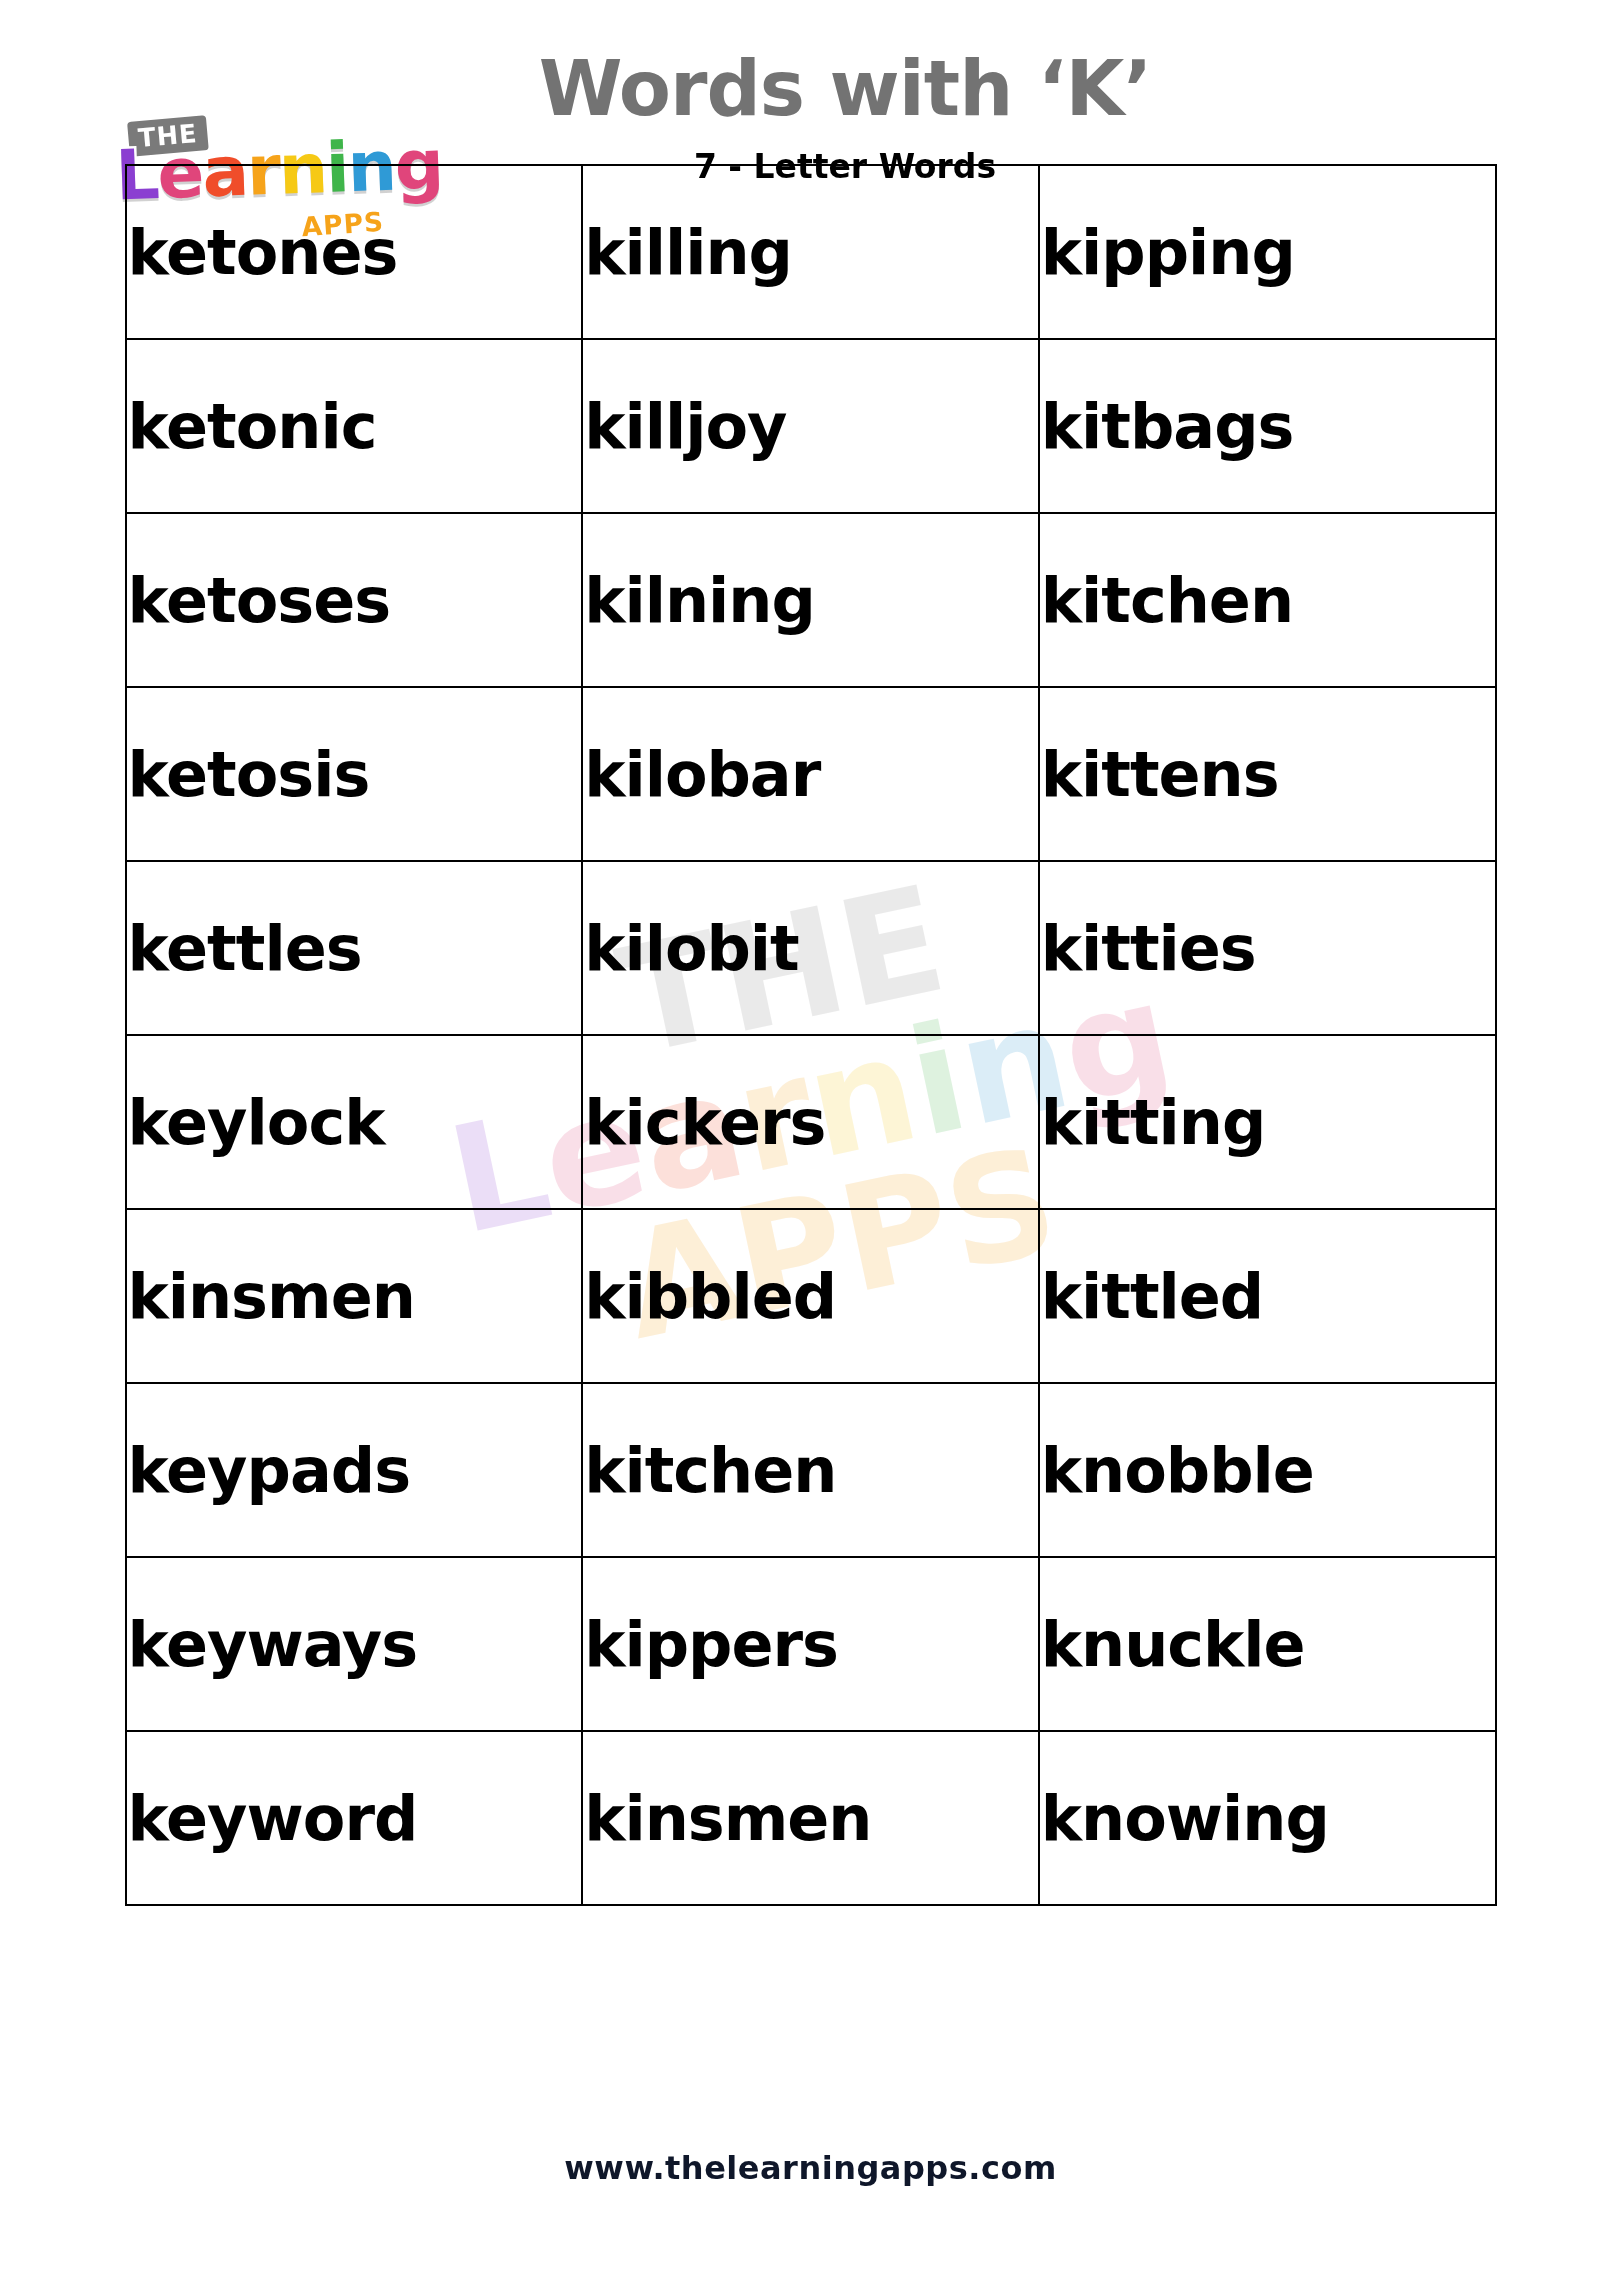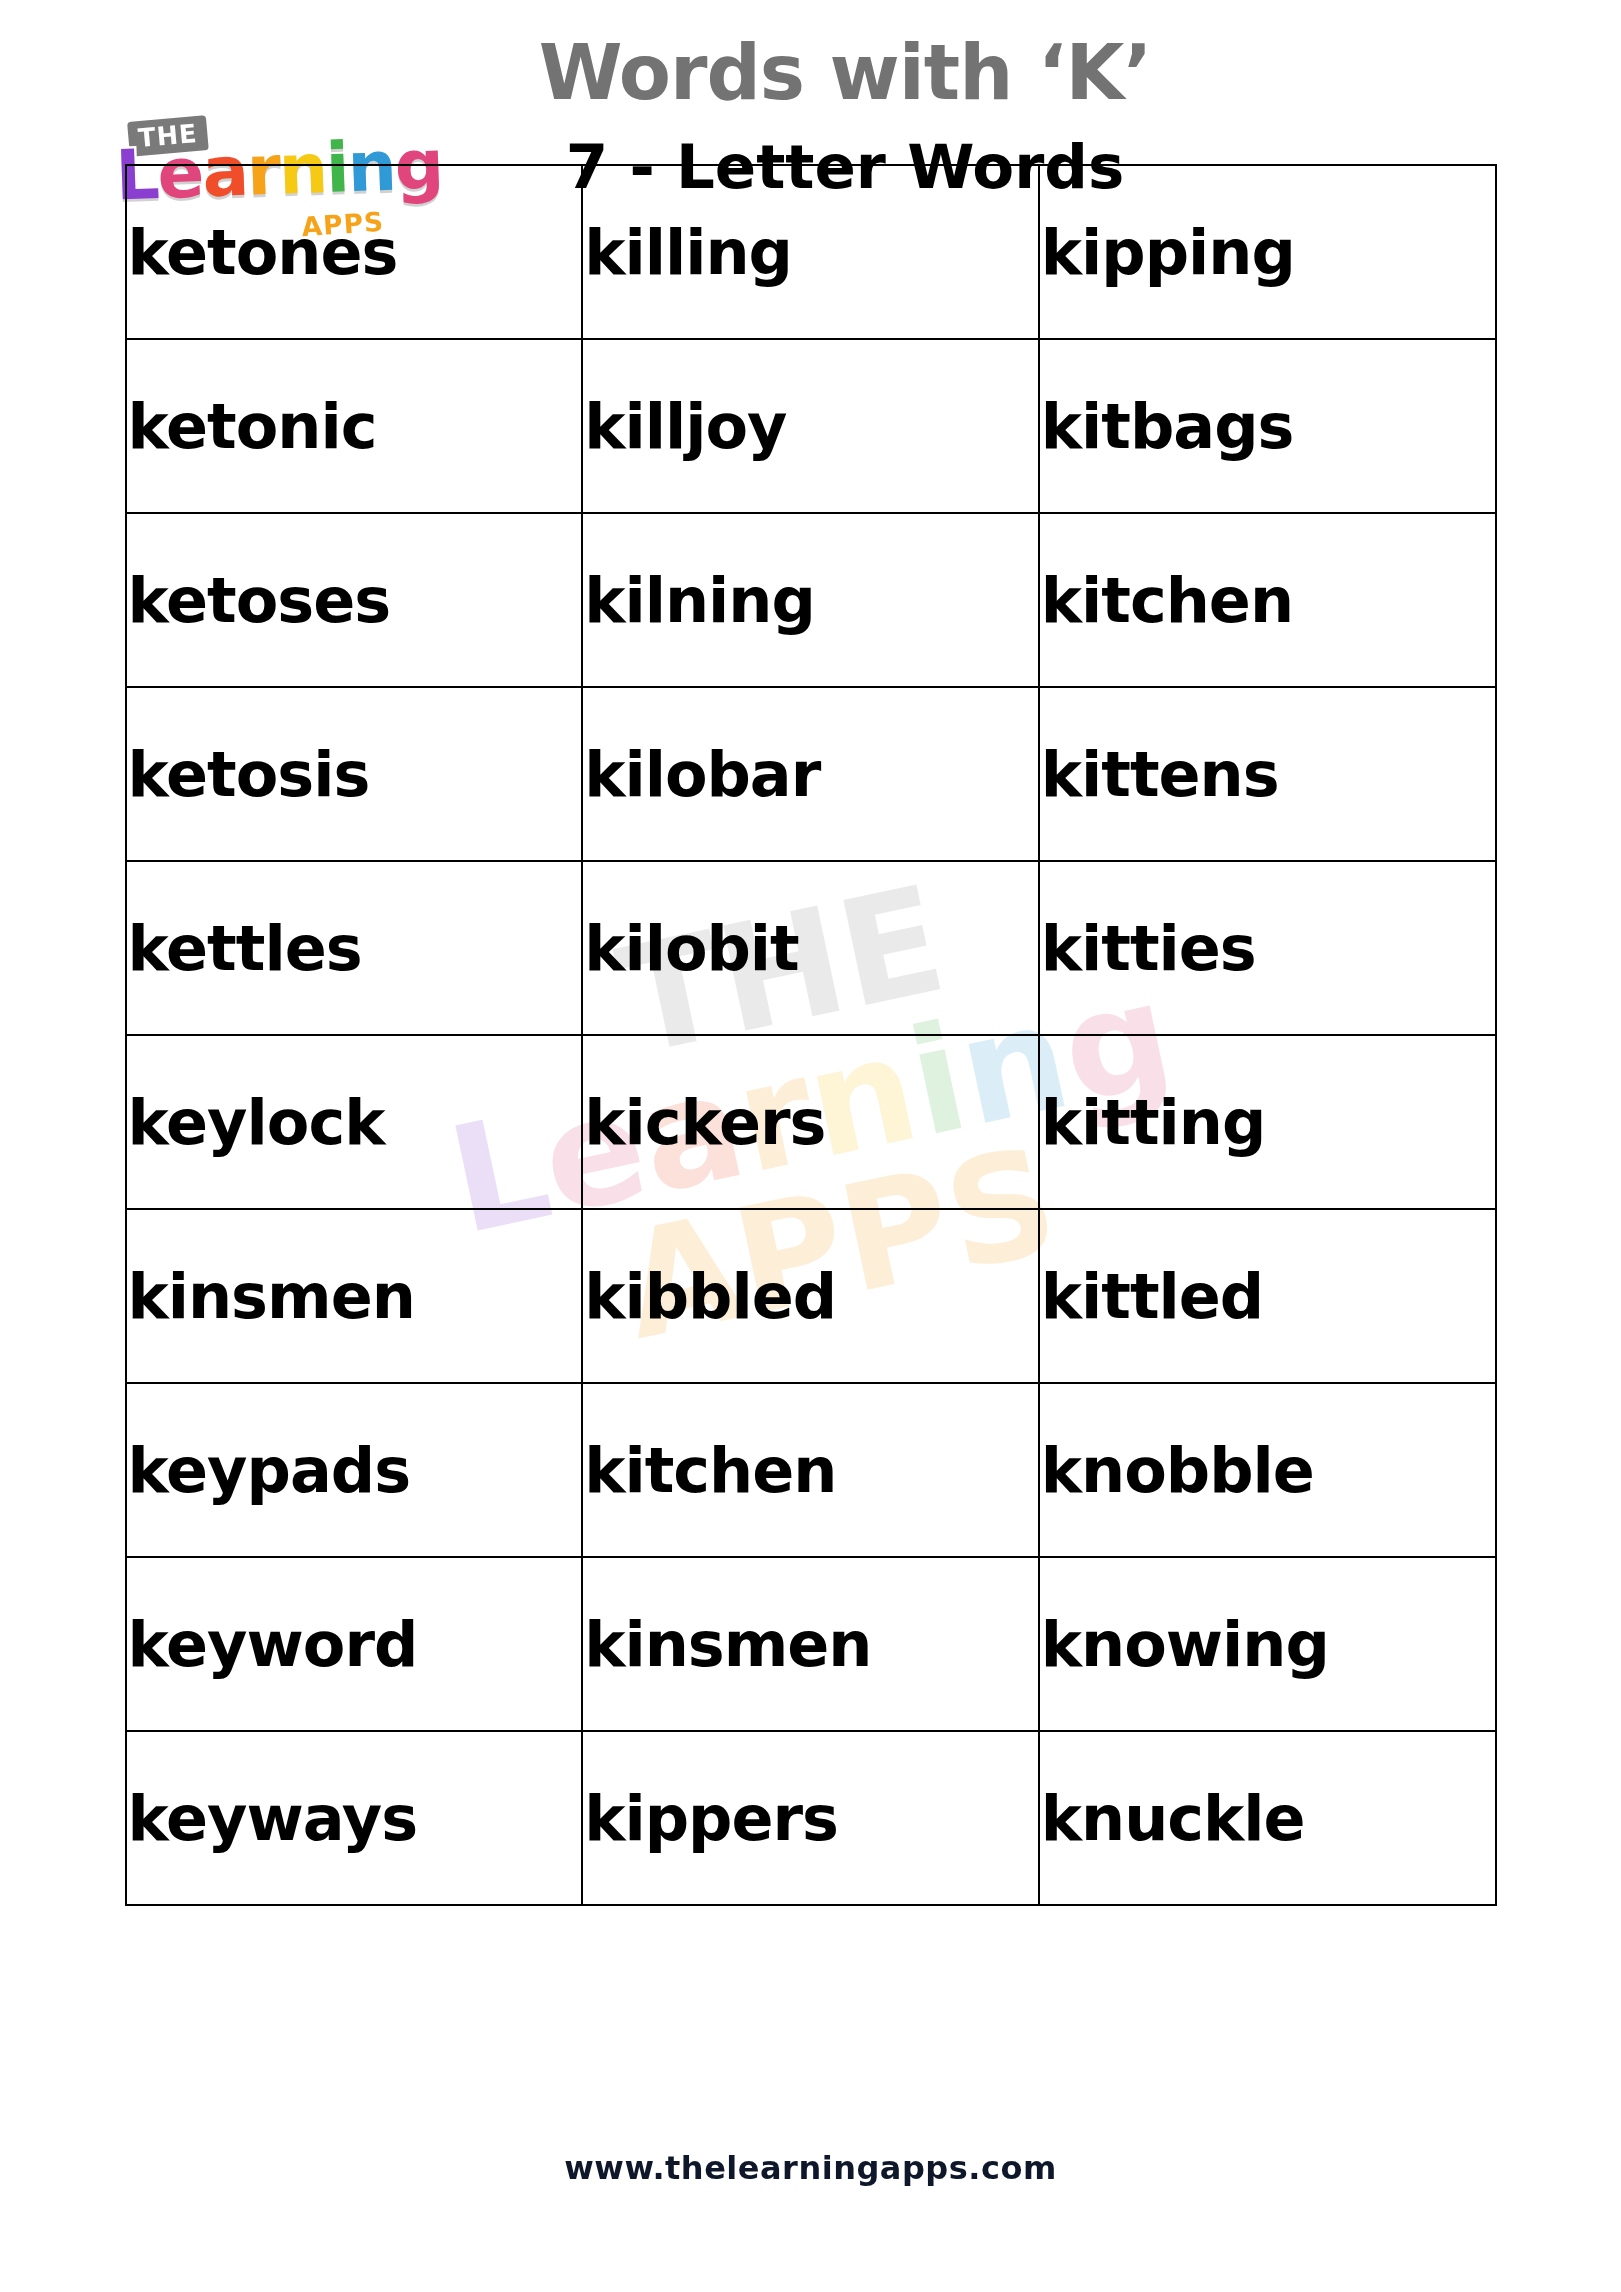--- a/index.html
+++ b/index.html
@@ -98,21 +98,21 @@
     font-size: 76px;
     color: #737373;
     margin: 0;
     text-align: center;
     letter-spacing: -1px;
     padding-left: 69px;
   }
   .subtitle {
     font-family: "DejaVu Sans", sans-serif;
     font-weight: bold;
-    font-size: 61px;
+    font-size: 33px;
     color: #000000;
     text-align: center;
     margin: 13.7px 0 0 0;
     padding-left: 69px;
   }
 
   
   .watermark {
     position: absolute;
     left: 50%;
@@ -237,29 +237,29 @@
             <td>kinsmen</td>
             <td>kibbled</td>
             <td>kittled</td>
           </tr>
           <tr>
             <td>keypads</td>
             <td>kitchen</td>
             <td>knobble</td>
           </tr>
           <tr>
+            <td>keyways</td>
+            <td>kippers</td>
+            <td>knuckle</td>
+          </tr>
+          <tr>
             <td>keyword</td>
             <td>kinsmen</td>
             <td>knowing</td>
           </tr>
-          <tr>
-            <td>keyways</td>
-            <td>kippers</td>
-            <td>knuckle</td>
-          </tr>
         </tbody>
     </table>
   </div>
 
   <div class="footer">www.thelearningapps.com</div>
 
 </div>
 
 
 </body></html>

